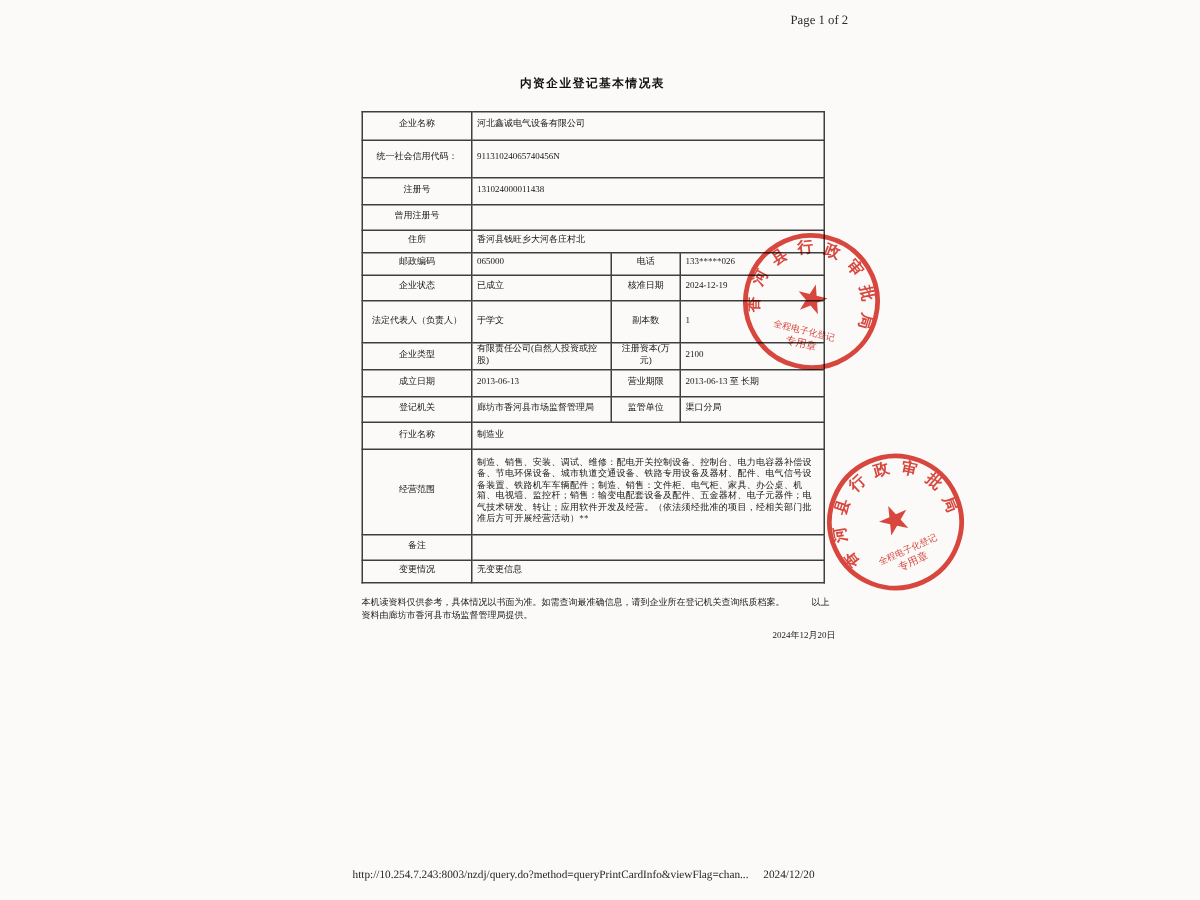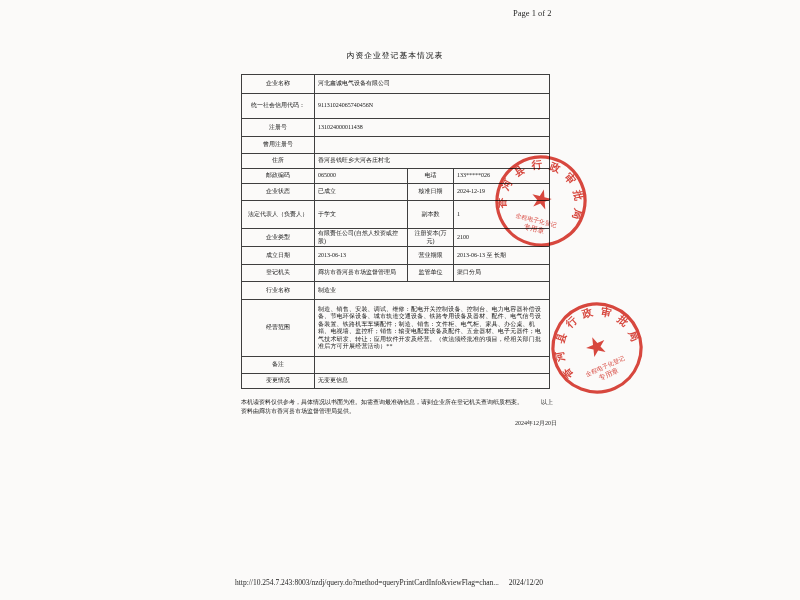--- a/index.html
+++ b/index.html
@@ -1,22 +1,22 @@
 <!DOCTYPE html>
 <html><head>
 <meta charset="utf-8">
 <style>
   html,body{margin:0;padding:0;}
   body{width:800px;height:600px;background:#ffffff;overflow:hidden;
        font-family:"Liberation Serif","DejaVu Serif",serif;color:#1e1e1e;}
   .canvas{position:relative;width:800px;height:600px;background:#fbfaf9;}
 
-  .page-indicator{position:absolute;left:513px;top:8px;font-size:8.5px;color:#2a2a2a;}
+  .page-indicator{position:absolute;left:527px;top:8px;font-size:8.5px;color:#2a2a2a;}
   .doc-title{position:absolute;left:241px;top:50px;width:308px;text-align:center;
-             font-size:7.8px;font-weight:normal;letter-spacing:1px;color:#111;}
+             font-size:7.8px;font-weight:bold;letter-spacing:1px;color:#111;}
 
   table.form{position:absolute;left:241px;top:74px;width:308px;border-collapse:collapse;
              table-layout:fixed;font-size:6px;color:#161616;}
   table.form td{border:1px solid #3f3f3f;padding:0 3px;overflow:hidden;line-height:7.5px;}
   td.lb{text-align:center;padding:0 2px;}
   td.vl{text-align:left;}
   td.scope{line-height:11.3px;padding:2px 4px;letter-spacing:.2px;}
 
   .footer-note{position:absolute;left:241px;top:398px;width:312px;font-size:6px;
                line-height:9px;color:#1a1a1a;text-align:justify;}

